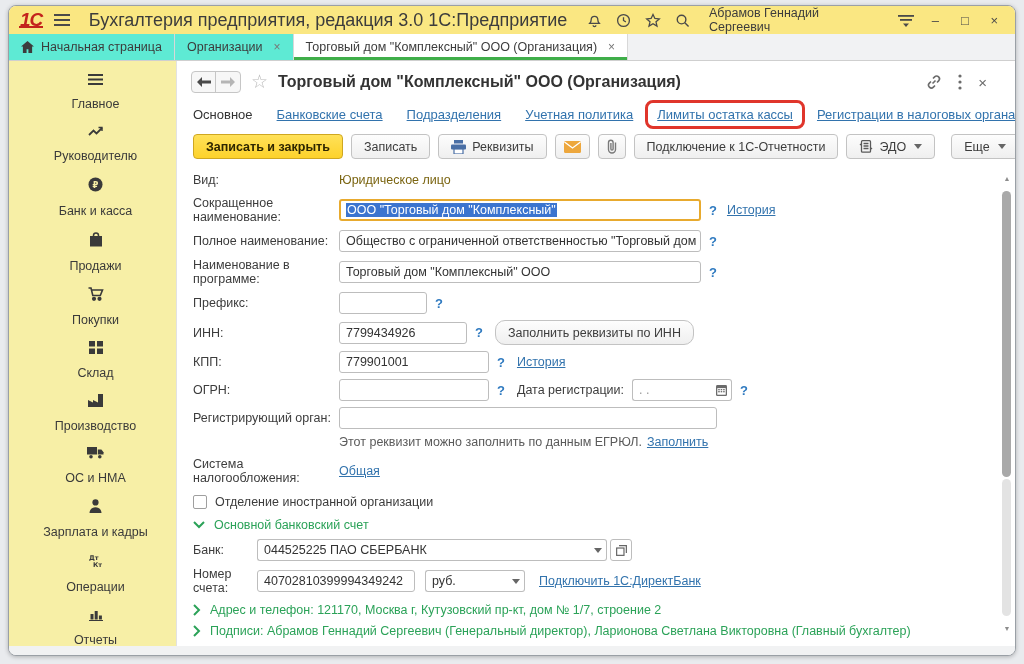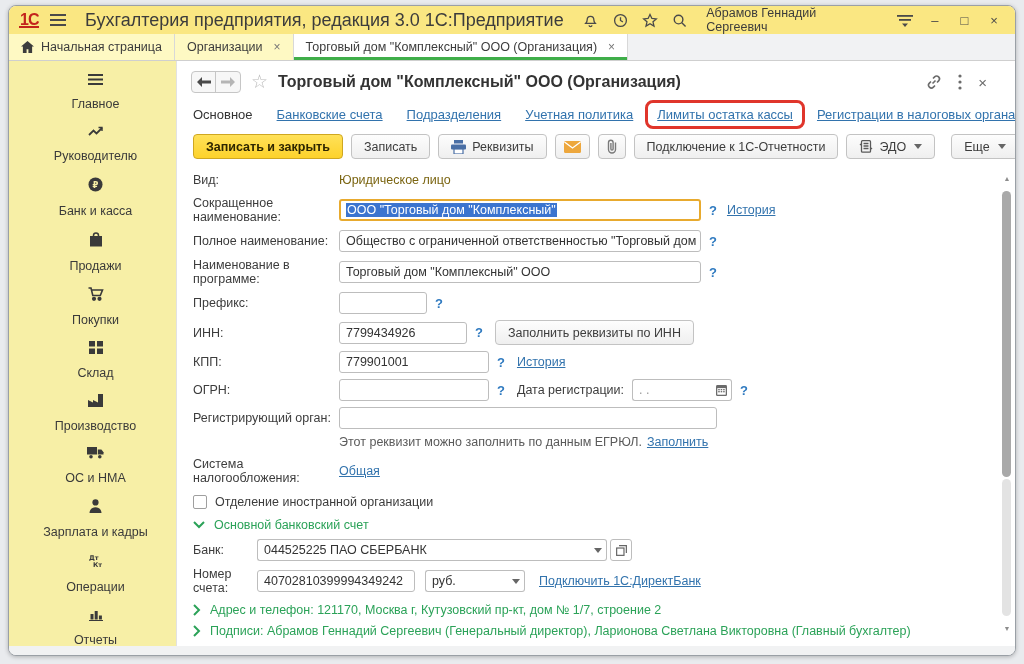--- a/index.html
+++ b/index.html
@@ -4,33 +4,33 @@
 <style>
   * { margin:0; padding:0; box-sizing:border-box; }
   html,body { width:1024px; height:664px; font-family:"Liberation Sans","DejaVu Sans",sans-serif; }
   body { background:#e9ebee; overflow:hidden; }
   .window { position:absolute; left:8px; top:5px; width:1008px; height:651px;
             border:1px solid #9aa0a6; border-radius:8px; background:#fff; overflow:hidden;
             box-shadow:0 1px 4px rgba(0,0,0,.25); display:flex; flex-direction:column; }
   
   .titlebar { height:28px; background:#fae782; display:flex; align-items:center; flex:0 0 auto;
               padding:0 10px; gap:8px; }
-  .logo1c { color:#c3231c; font-weight:bold; font-size:16px; letter-spacing:-1px;
+  .logo1c { color:#c3231c; font-weight:bold; font-style:italic; font-size:19px; letter-spacing:-1px;
             border-bottom:2px solid #c3231c; line-height:13px; padding:0 1px;}
   .tb-title { font-size:18px; color:#3c3c3c; margin-left:8px; flex:0 0 auto;}
   .tb-spacer { flex:1; }
   .tb-ico { width:22px; height:20px; display:flex; align-items:center; justify-content:center; color:#4a4a4a; }
   .tb-user { font-size:12.5px; color:#3c3c3c; margin:0 8px; }
   .winbtn { width:22px; height:20px; display:flex; align-items:center; justify-content:center;
             color:#4a4a4a; font-size:13px; }
   svg.icon { display:block; }
   
   .tabbar { height:27px; background:#f1f2f3; border-bottom:1px solid #cfcfcf; display:flex; align-items:stretch; flex:0 0 auto;}
   .tab { display:flex; align-items:center; gap:7px; padding:0 12px; font-size:12.5px; color:#3c3c3c;
-         border-right:1px solid #d8d8d8; position:relative; background:#fef9c3; }
+         border-right:1px solid #d8d8d8; position:relative; background:#5eead4; }
   .tab.active { background:#ffffff; }
   .tab.active::after { content:""; position:absolute; left:0; right:0; bottom:0; height:3px; background:#3fae49; }
   .tab .closex { color:#777; font-size:12px; margin-left:4px; }
   
   .content { flex:1; display:flex; min-height:0; }
   .sidebar { width:167px; background:#f7efa6; padding-top:6px; flex:0 0 auto; }
   .side-item { display:flex; align-items:center; gap:12px; padding:7px 10px 7px 16px; font-size:12.5px; color:#3a3a3a; cursor:default;flex-direction:column;}
   .side-item .si { width:18px; display:flex; justify-content:center; }
   .main { flex:1; background:#fff; position:relative; border-left:1px solid #e2e2e2; overflow:hidden; }
   
@@ -421,21 +421,21 @@
         <div class="frow">
           <span class="lbl">Префикс:</span>
           <span class="inp" style="width:88px;"></span>
           <span class="qmark">?</span>
         </div>
 
         <div class="frow">
           <span class="lbl">ИНН:</span>
           <span class="inp" style="width:128px;">7799434926</span>
           <span class="qmark">?</span>
-          <span class="btn" style="margin-left:12px;">Заполнить реквизиты по ИНН</span>
+          <span class="btn" style="margin-left:12px;border-radius:10px;">Заполнить реквизиты по ИНН</span>
         </div>
 
         <div class="frow">
           <span class="lbl">КПП:</span>
           <span class="inp" style="width:150px;">779901001</span>
           <span class="qmark">?</span>
           <span class="link" style="margin-left:12px;">История</span>
         </div>
 
         <div class="frow">

